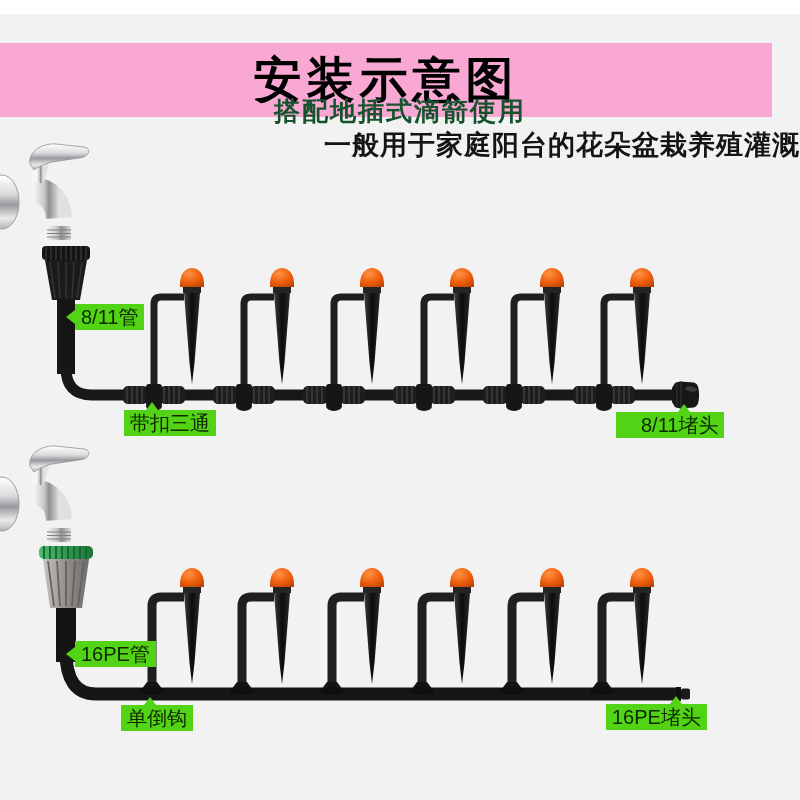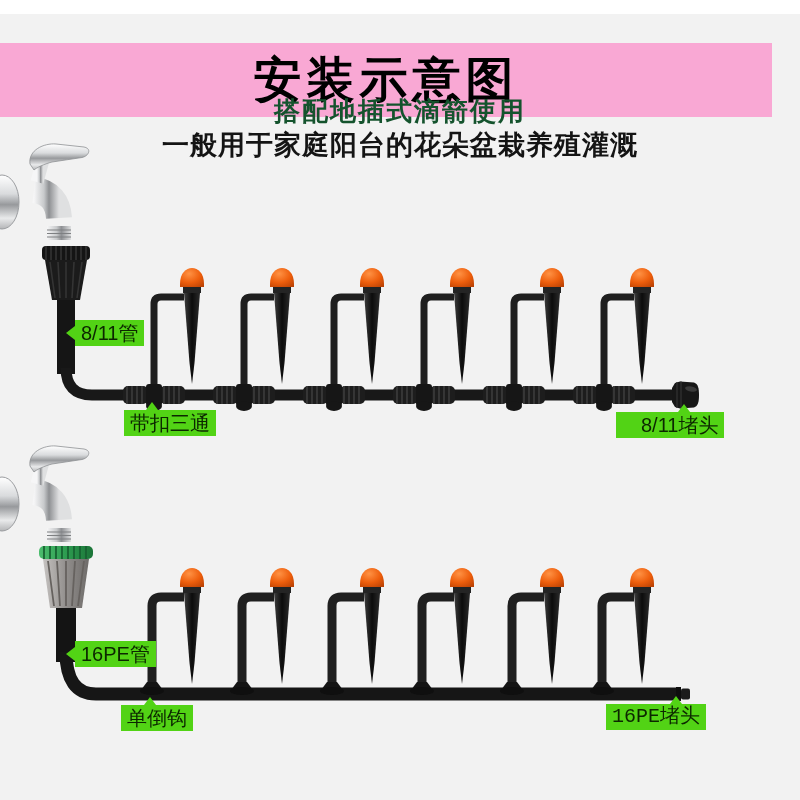--- a/index.html
+++ b/index.html
@@ -19,21 +19,21 @@
   .banner .title{
     font-size:48px;font-weight:bold;color:#000;
     letter-spacing:5px;line-height:1;
   }
   .subtitle1{
     position:absolute;top:94px;left:0;width:800px;
     text-align:center;font-size:26px;font-weight:600;color:#14532d;letter-spacing:2px;
   }
   .subtitle2{
     position:absolute;top:127px;left:0;width:800px;
-    text-align:center;font-size:27px;font-weight:600;color:#141414;letter-spacing:1px;
+    text-align:right;font-size:27px;font-weight:600;color:#141414;letter-spacing:1px;
   }
   svg.diagram{position:absolute;top:0;left:0;width:800px;height:800px;}
   .label{
     position:absolute;
     background:#52d315;
     color:#0c2700;
     font-size:20px;
     line-height:26px;
     padding:0 6px;
     white-space:nowrap;
@@ -216,21 +216,21 @@
       <use href="#stake" transform="translate(462,568)"></use>
       <use href="#stake" transform="translate(552,568)"></use>
       <use href="#stake" transform="translate(642,568)"></use>
 
       <use href="#plug16" transform="translate(676,694)"></use>
       <use href="#faucet" transform="translate(0,440)"></use>
       <use href="#adapter16" transform="translate(66,546)"></use>
     </g>
   </svg>
 
-  <div class="label" style="left:75px;top:320px;">
+  <div class="label" style="left:75px;top:304px;">
     <span class="arrow-left"></span>
     <span>8/11管</span>
   </div>
 
   <div class="label" style="left:124px;top:410px;">
     <span class="arrow-up" style="left:22px;"></span>
     <span>带扣三通</span>
   </div>
 
   <div class="label" style="left:616px;top:412px;padding-left:25px;">
@@ -241,18 +241,18 @@
   <div class="label" style="left:75px;top:641px;">
     <span class="arrow-left"></span>
     <span>16PE管</span>
   </div>
 
   <div class="label" style="left:121px;top:705px;">
     <span class="arrow-up" style="left:23px;"></span>
     <span>单倒钩</span>
   </div>
 
-  <div class="label" style="left:606px;top:704px;font-family:Liberation Mono, monospace;">
+  <div class="label" style="left:606px;top:704px;">
     <span class="arrow-up" style="left:64px;"></span>
     <span>16PE堵头</span>
   </div>
 
 </div>
 
 </body></html>

